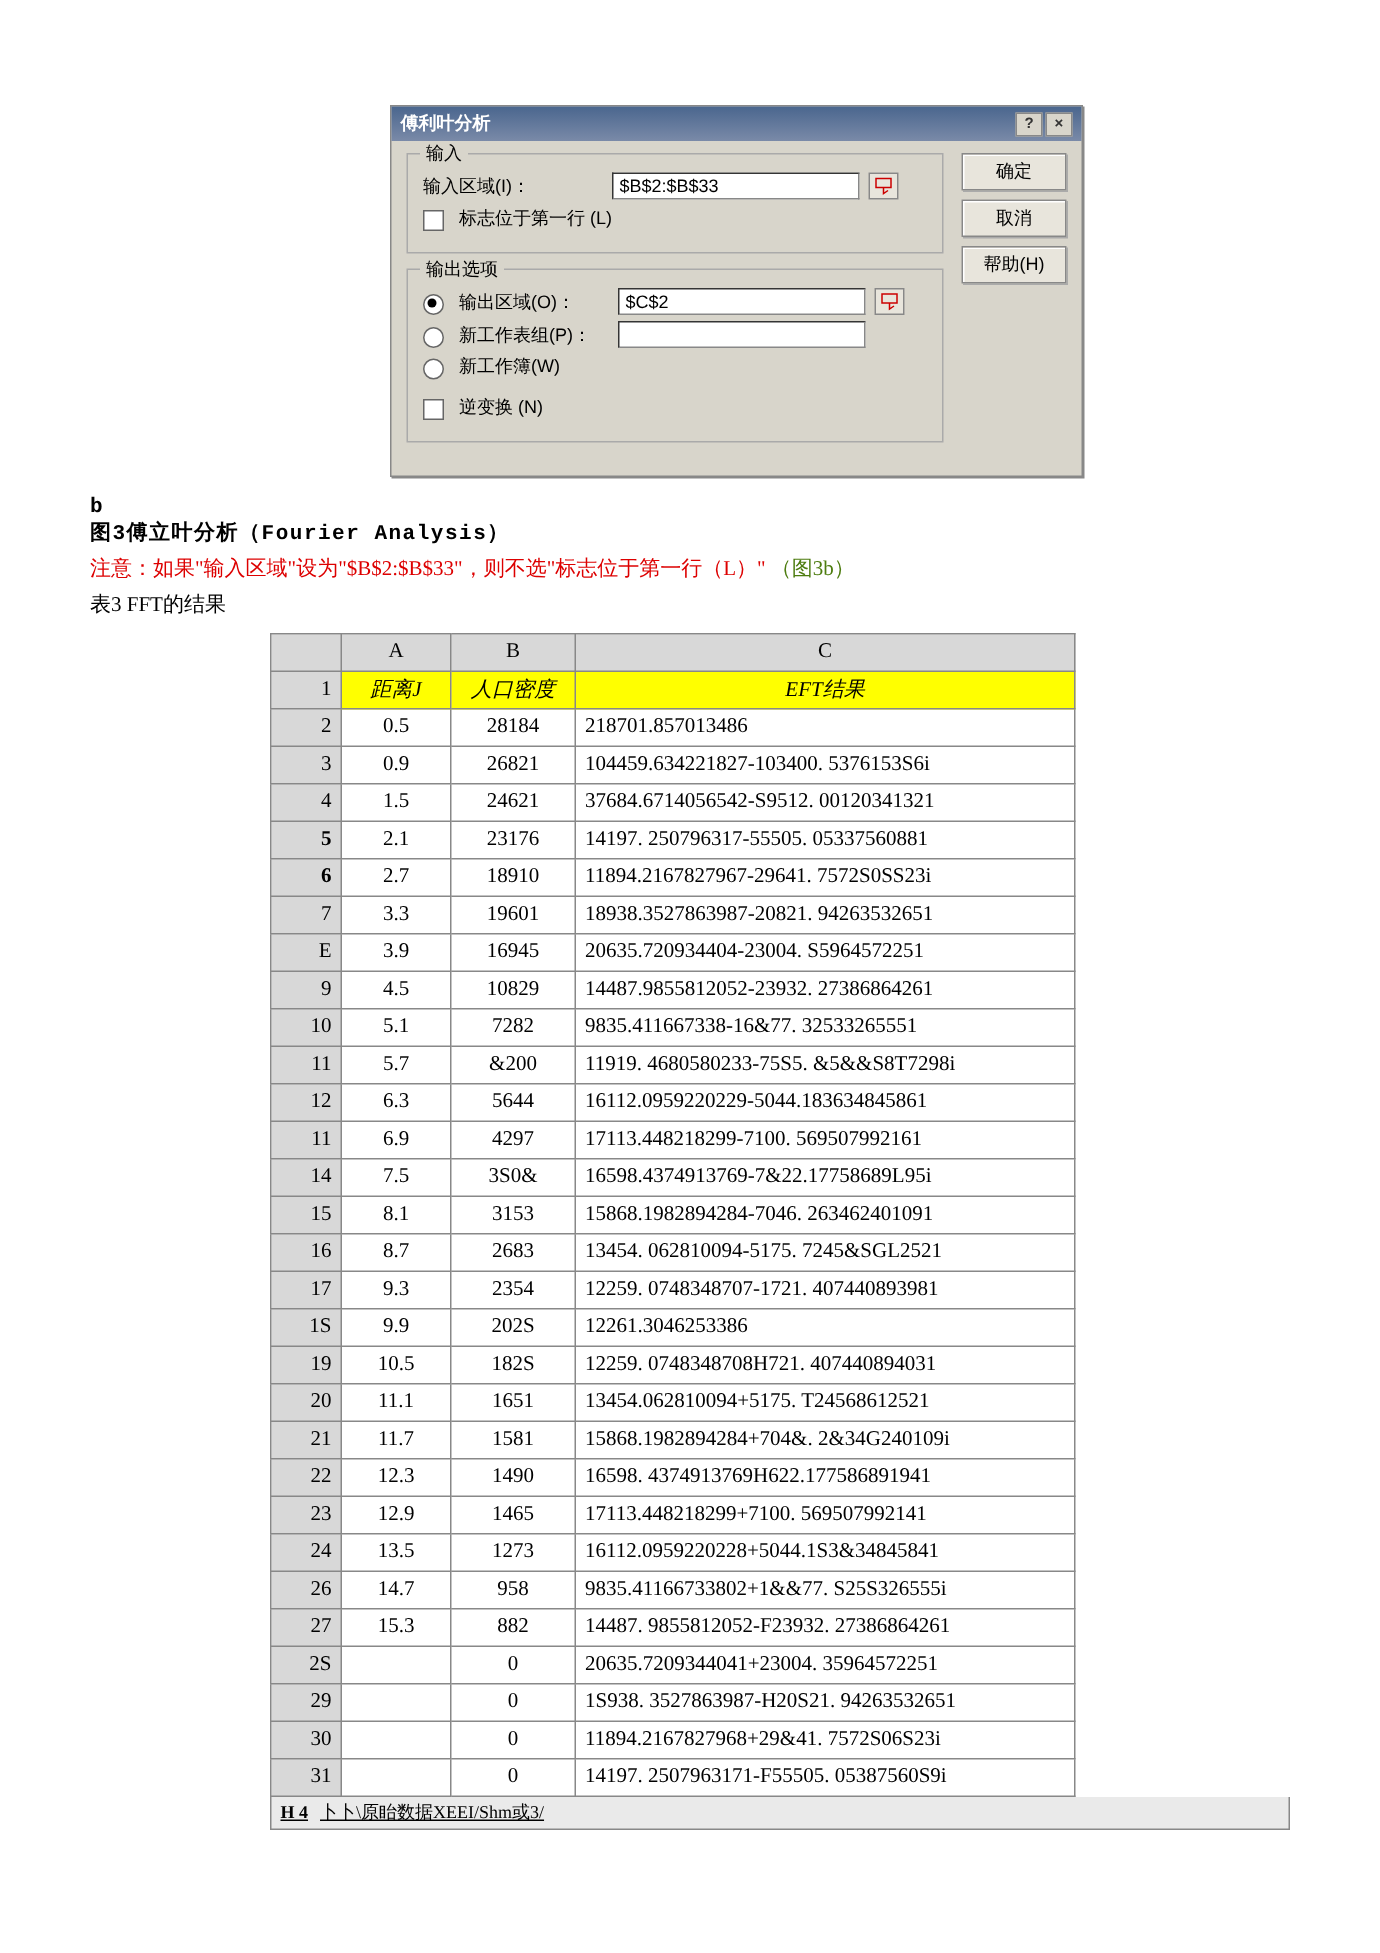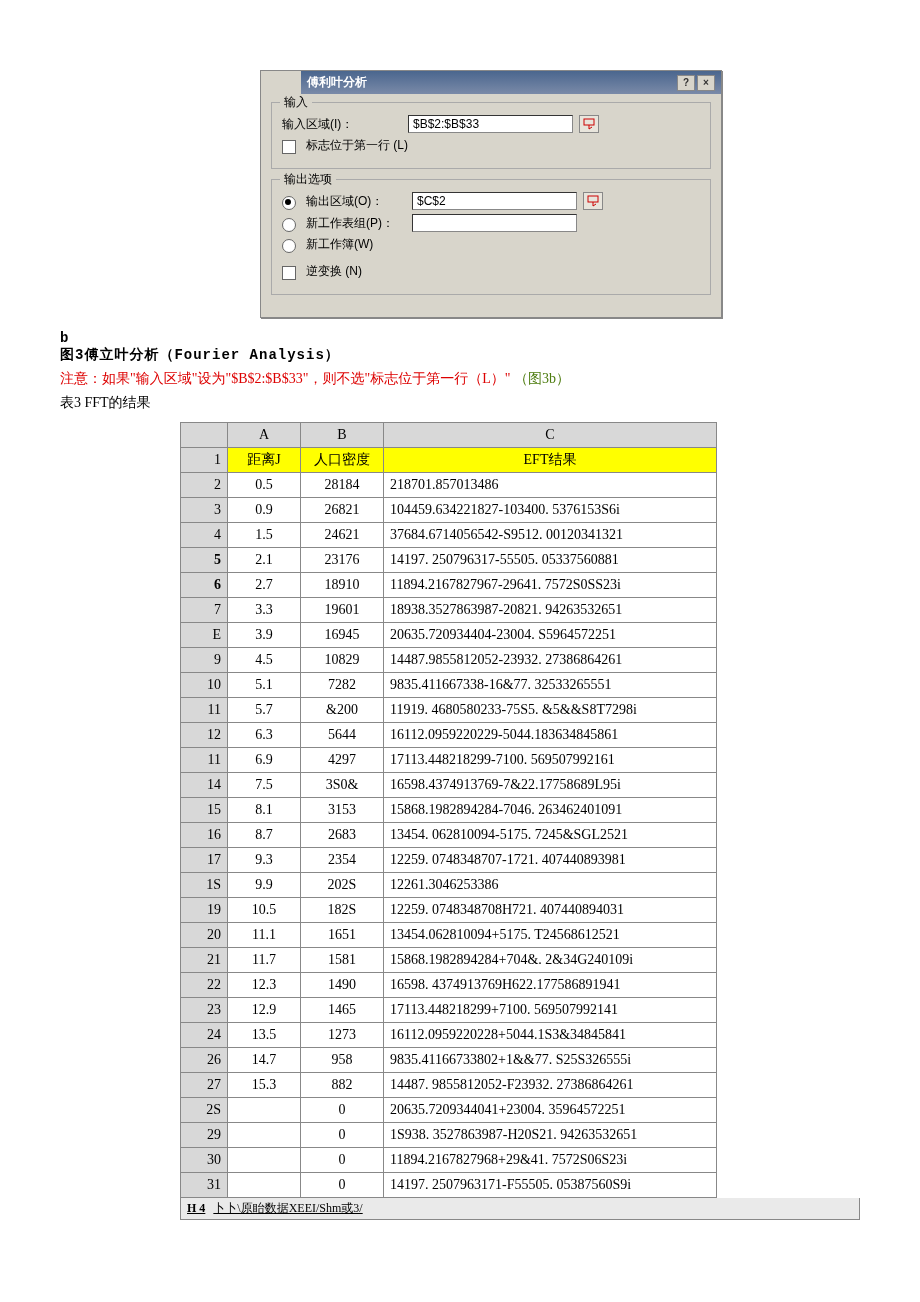--- a/index.html
+++ b/index.html
@@ -25,21 +25,20 @@
     font-size: 12px;
     color: #000;
   }
   .titlebar {
     background: linear-gradient(#4a668e, #7a8aa8);
     color: #fff;
     padding: 3px 6px;
     display: flex;
     justify-content: space-between;
     align-items: center;
-    margin-left: 40px;
   }
   .titlebar-text { font-weight: bold; }
   .titlebar-btns { display: flex; gap: 2px; }
   .tbtn {
     width: 16px; height: 14px;
     background: #d8d5cb;
     border: 1px solid #888;
     display: flex; align-items: center; justify-content: center;
     font-size: 10px; font-weight: bold; color: #333;
     cursor: pointer;
@@ -134,21 +133,21 @@
   }
   .rowhead {
     background: #d8d8d8;
     text-align: right;
     width: 34px;
   }
   .rowhead.bold { font-weight: bold; }
   .colA { width: 60px; text-align: center; }
   .colB { width: 70px; text-align: center; }
   .colC { width: 320px; text-align: left; padding-left: 4px; }
-  .hdr-yellow { background: #ffff00; text-align: center; font-weight: normal; }
+  .hdr-yellow { background: #ffff00; text-align: center; font-weight: normal; font-style: italic; }
   .sheet-footer {
     border: 1px solid #888;
     border-top: none;
     background: #eaeaea;
     font-size: 12px;
     padding: 2px 6px;
     display: flex; align-items: center; gap: 8px; text-decoration: underline;
   }
   .sheet-footer .nav { font-weight: bold; }
 </style>
@@ -204,20 +203,25 @@
           </div>
           <div class="row">
             <span class="rdo"></span>
             <span>新工作簿(W)</span>
           </div>
           <div class="row" style="margin-top:10px">
             <span class="chk"></span>
             <span>逆变换 (N)</span>
           </div>
         </div>
+      </div>
+      <div class="dlg-right">
+        <div class="btn">确定</div>
+        <div class="btn">取消</div>
+        <div class="btn">帮助(H)</div>
       </div>
     </div>
   </div>
 
   <div class="body-text">
     <div class="mono">b</div>
     <div class="mono">图3傅立叶分析（Fourier Analysis）</div>
     <div class="note-line">
       <span class="red">注意：如果"输入区域"设为"$B$2:$B$33"，则不选"标志位于第一行（L）"</span>
       <span class="blue">（图3b）</span>

